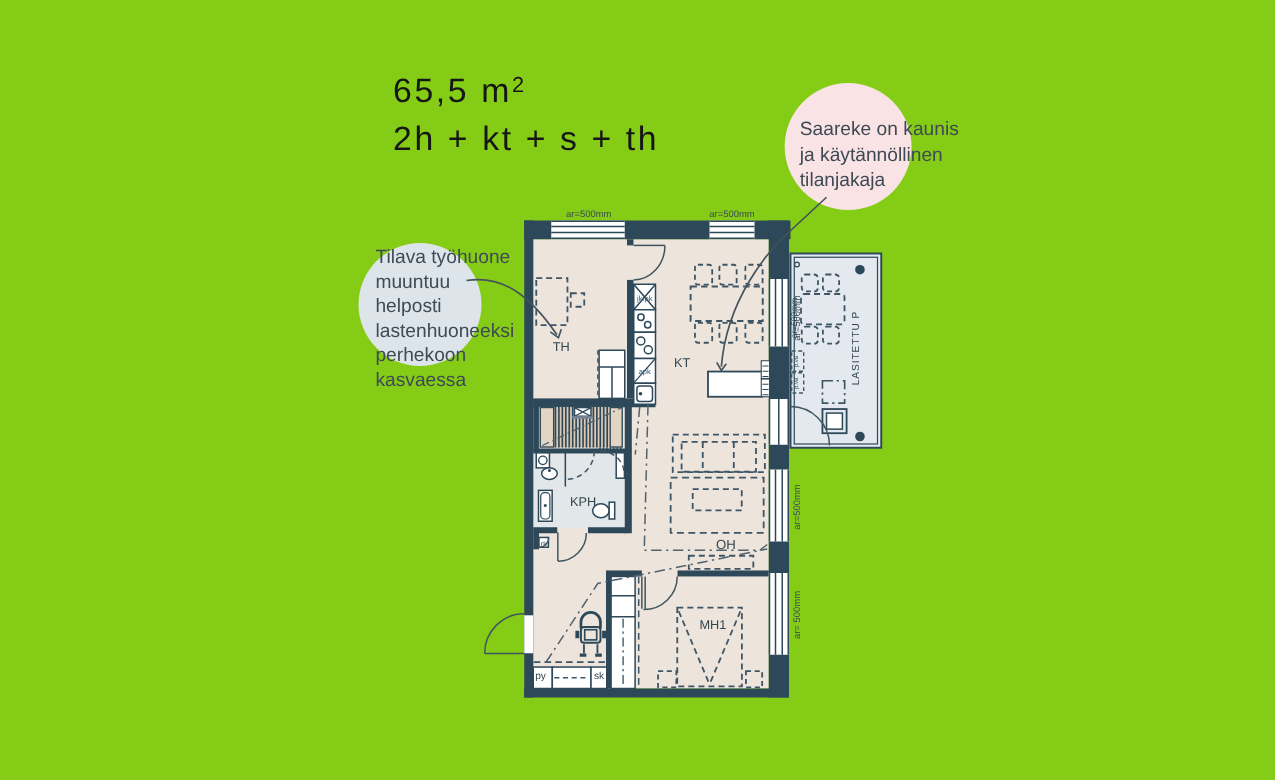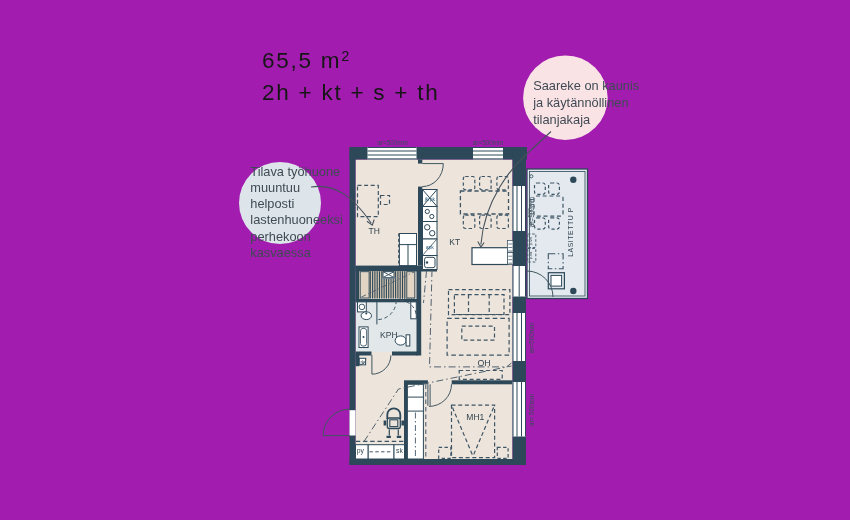--- a/index.html
+++ b/index.html
@@ -1,16 +1,16 @@
 <!DOCTYPE html>
 <html><head>
 <meta charset="utf-8">
 <style>
   html,body{margin:0;padding:0;background:#fff;}
-  #page{position:relative;width:850px;height:520px;background:#a21caf;overflow:hidden;
+  #page{position:relative;width:850px;height:520px;background:#84cc16;overflow:hidden;
         font-family:"Liberation Sans",sans-serif;}
   svg{position:absolute;left:0;top:0;}
   text{font-family:"Liberation Sans",sans-serif;}
 </style>
 </head>
 <body>
 <div id="page">
 <svg width="850" height="520" viewBox="0 0 850 520">
 
   <g fill="#161616" letter-spacing="1.75">

